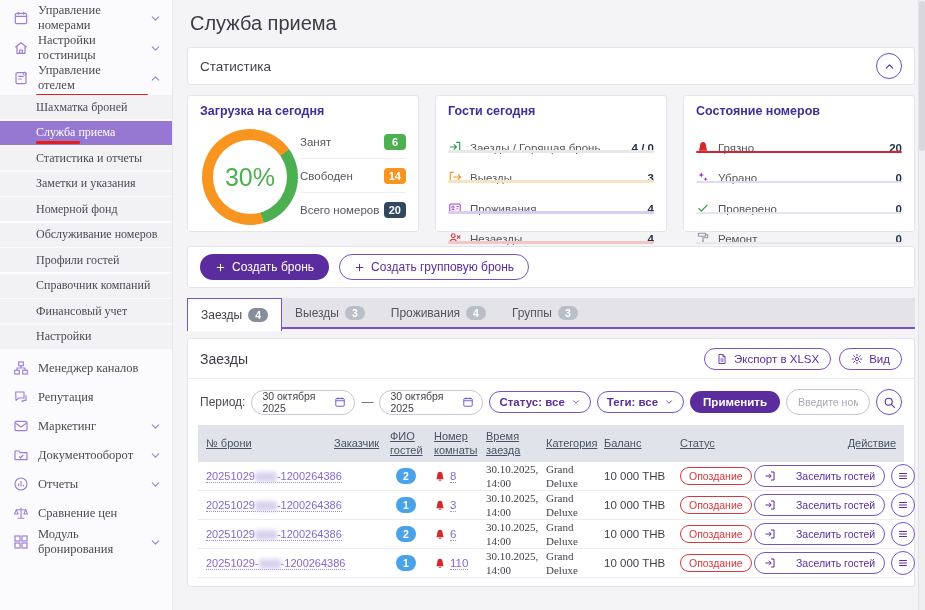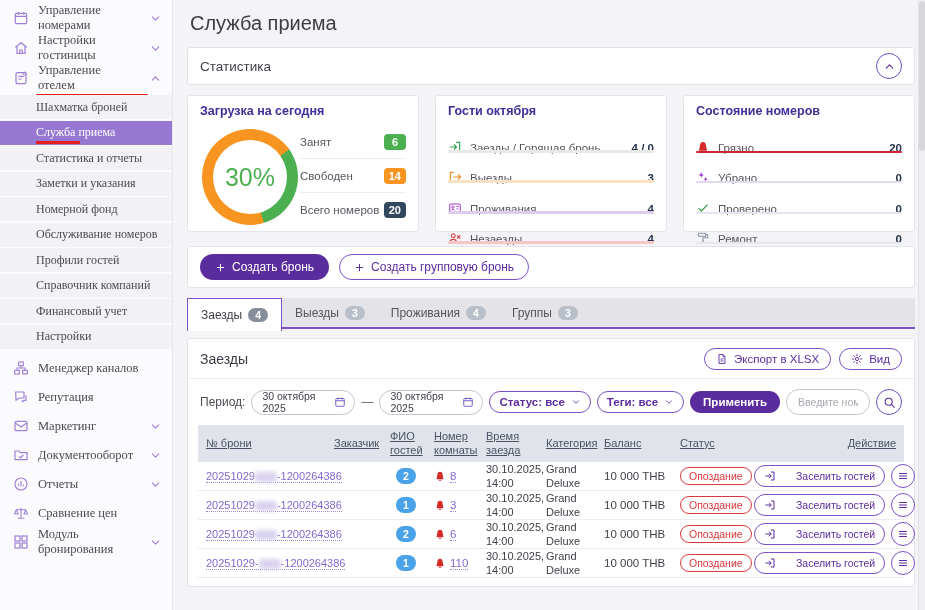--- a/index.html
+++ b/index.html
@@ -108,21 +108,21 @@
   .th.right, .td.right { text-align:right; }
   .trow { height:29px; border-bottom:1px solid #ebebf0; font-size:11.5px; }
   .link-dotted { color:#8468cf; border-bottom:1px dotted #a08ad8; cursor:pointer; font-size:11px; white-space:nowrap; }
   .blur-mid { display:inline-block; width:22px; height:10px; background:#d9d2ee;
     filter:blur(2px); vertical-align:middle; border-radius:2px; }
   .blur-box { width:36px; height:12px; background:#d4d4da; filter:blur(2.5px); border-radius:2px; }
   .guest-badge { width:20px; height:16px; background:#4aa2e8; color:#fff; border-radius:8px;
     font-size:10.5px; font-weight:bold; display:flex; align-items:center; justify-content:center; margin-left:6px;}
   .room-cell { display:flex; align-items:center; gap:4px; }
   .room-cell .icw { width:12px; height:12px; color:#d42a2a; }
-  .small-txt { font-size:11px; line-height:1.3; }
+  .small-txt { font-size:11px; line-height:1.3;font-family:Liberation Serif, serif; }
   .status-pill { display:inline-block; border:1px solid #d8373c; color:#d8373c; font-size:10.5px;
     border-radius:10px; padding:2px 8px; cursor:default; }
   .action-cell { display:flex; justify-content:flex-end; align-items:center; gap:6px; }
   .action-btn { background:#fff; border:1.5px solid #7a52c7; color:#5b2c9e; border-radius:14px;
     padding:4px 9px; font-size:10.5px; display:flex; gap:20px; align-items:center; cursor:pointer;
     font-family:inherit; white-space:nowrap; }
   .menu-btn { width:24px; height:24px; border-radius:50%; border:1.5px solid #7a52c7; background:#fff;
     color:#5b2c9e; display:flex; align-items:center; justify-content:center; cursor:pointer; }
 
   .scrollbar { position:absolute; right:0; top:0; width:7px; height:610px;
@@ -406,21 +406,21 @@
      <span class="occ-badge" style="background:#f89420">14</span>
    </div>
             <div class="occ-row">
      <span class="occ-label">Всего номеров</span>
      <span class="occ-badge" style="background:#33475e">20</span>
    </div>
           </div>
       </div>
     </div>
     <div class="card">
-      <div class="card-title">Гости октября</div>
+      <div class="card-title">Гости сегодня</div>
       <div id="guests-rows">
           <div class="stat-row">
      <svg class="icw ic" style="width:14px;height:14px;color:#2ea152;" viewBox="0 0 24 24">
               <use href="#i-login"></use>
             </svg>
      <span class="stat-label">Заезды / Горящая бронь</span>
      <span class="stat-val">4 / 0</span>
      <span class="stat-bar" style="background:#e8e8e6"><span class="fill" style="width:55%;background:#2eac62"></span></span>
    </div>
           <div class="stat-row">

